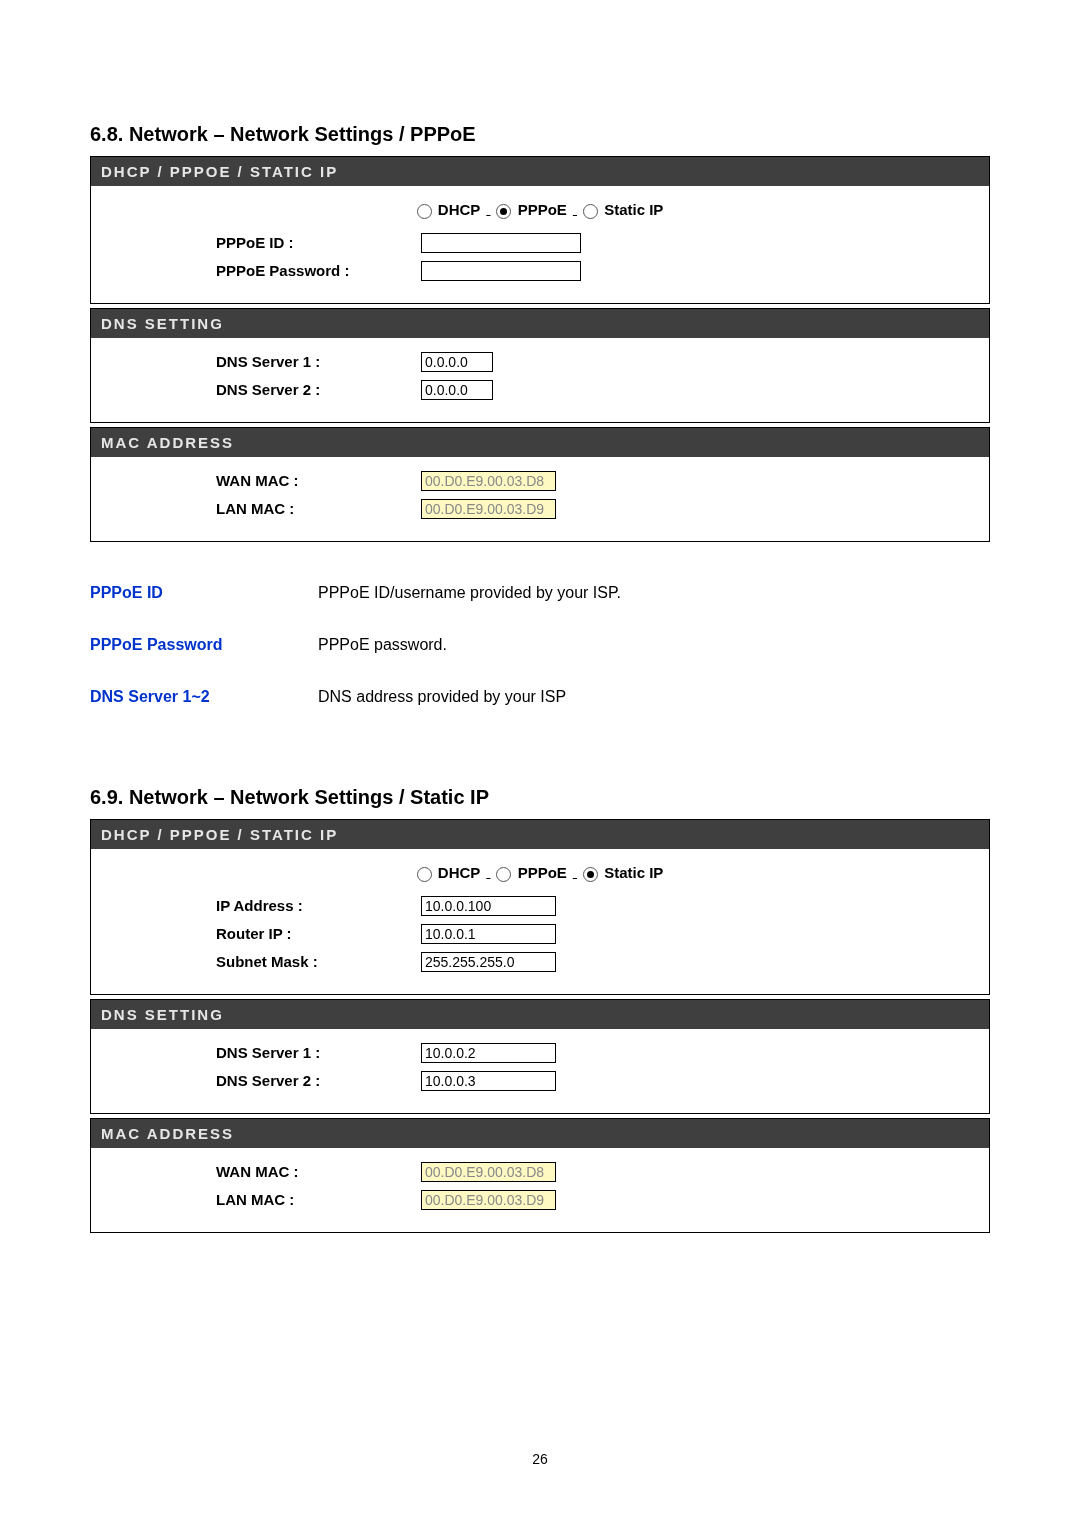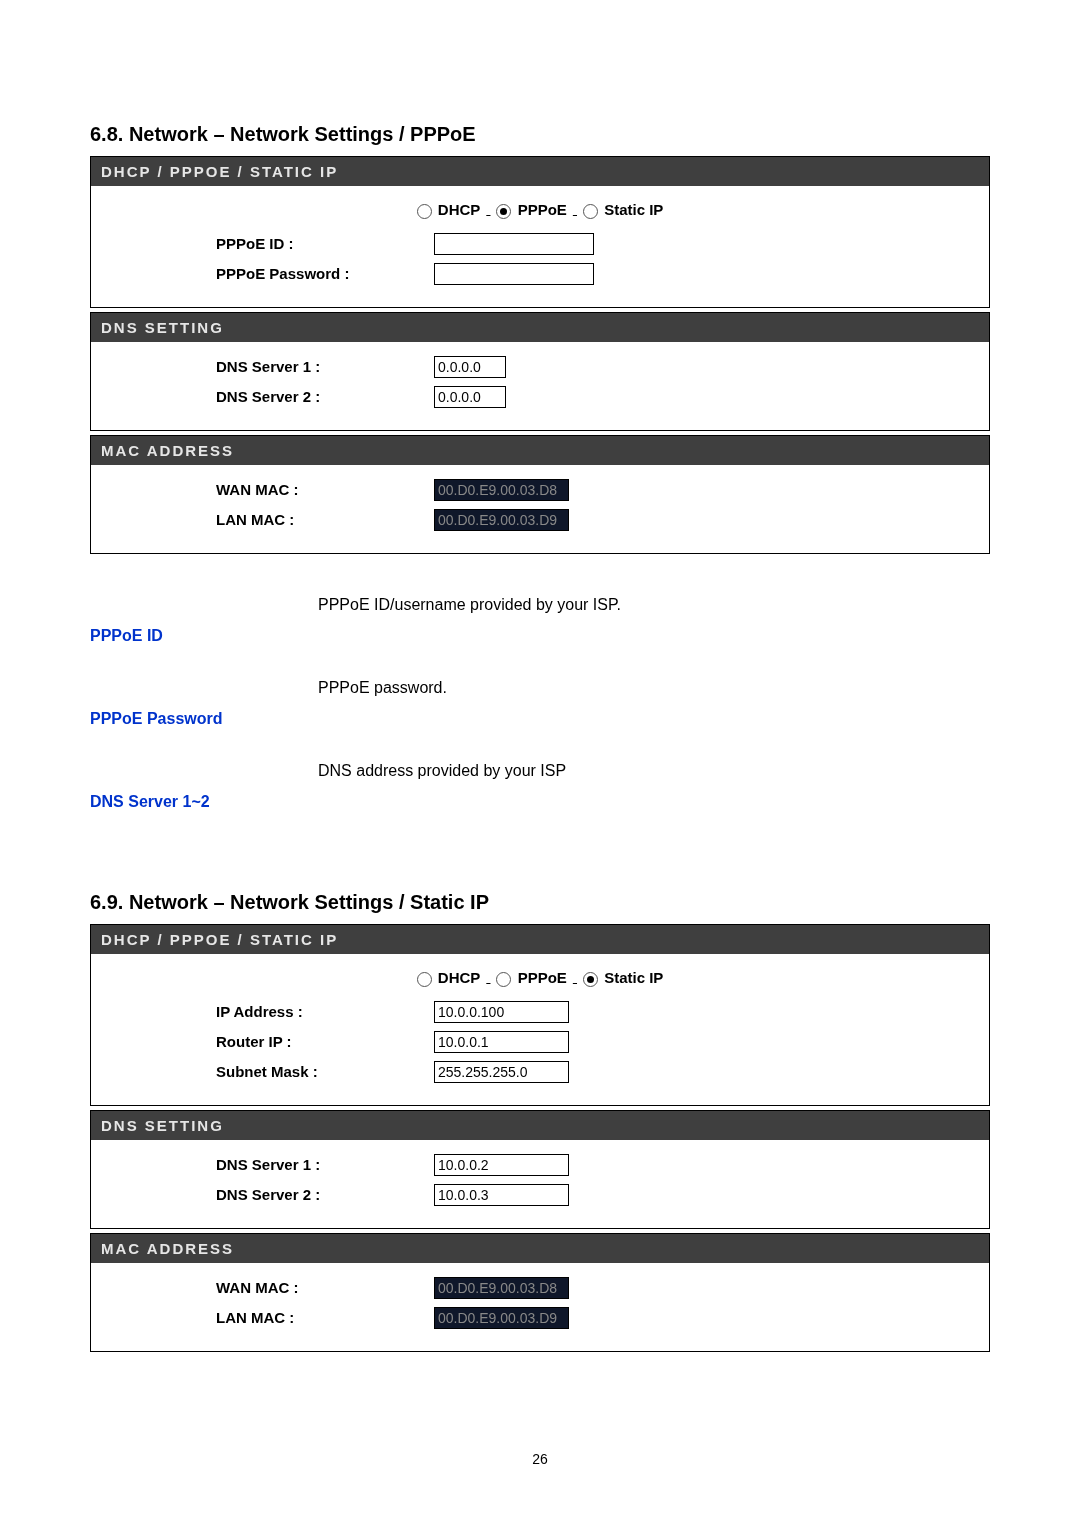--- a/index.html
+++ b/index.html
@@ -66,63 +66,61 @@
     height: 7px;
     background: #000;
     border-radius: 50%;
     top: 3px;
     left: 3px;
   }
   .form-row {
     display: flex;
     align-items: center;
     padding: 4px 0;
-    gap: 13px;
   }
   .form-label {
     width: 310px;
     text-align: left;
     padding-left: 125px;
     font-weight: bold;
     font-size: 15px;
     box-sizing: border-box;
   }
   .form-input-wrap {
     padding-left: 20px;
   }
   .text-input {
     font-family: Arial, sans-serif;
     font-size: 14px;
-    padding: 10px 3px;
+    padding: 3px 3px;
     border: 1px solid #000;
     height: 20px;
     box-sizing: border-box;
     background: #fff;
   }
   .text-input.wide { width: 160px; }
   .text-input.small { width: 72px; }
   .text-input.med { width: 135px; }
   .text-input.disabled {
     color: #888;
-    background: #0f172a;
+    background: #fef9c3;
   }
   .desc-table {
     margin-top: 30px;
     width: 100%;
   }
   .desc-row {
     display: flex;
     padding: 12px 0 22px 0;
   }
   .desc-label {
     width: 200px;
     color: #0033cc;
     font-weight: bold;
     font-size: 16px;
-    margin-top: 31px;
   }
   .desc-text {
     font-size: 16px;
     margin-left: 28px;
   }
   .page-number {
     position: absolute;
     bottom: 60px;
     width: 100%;
     text-align: center;

